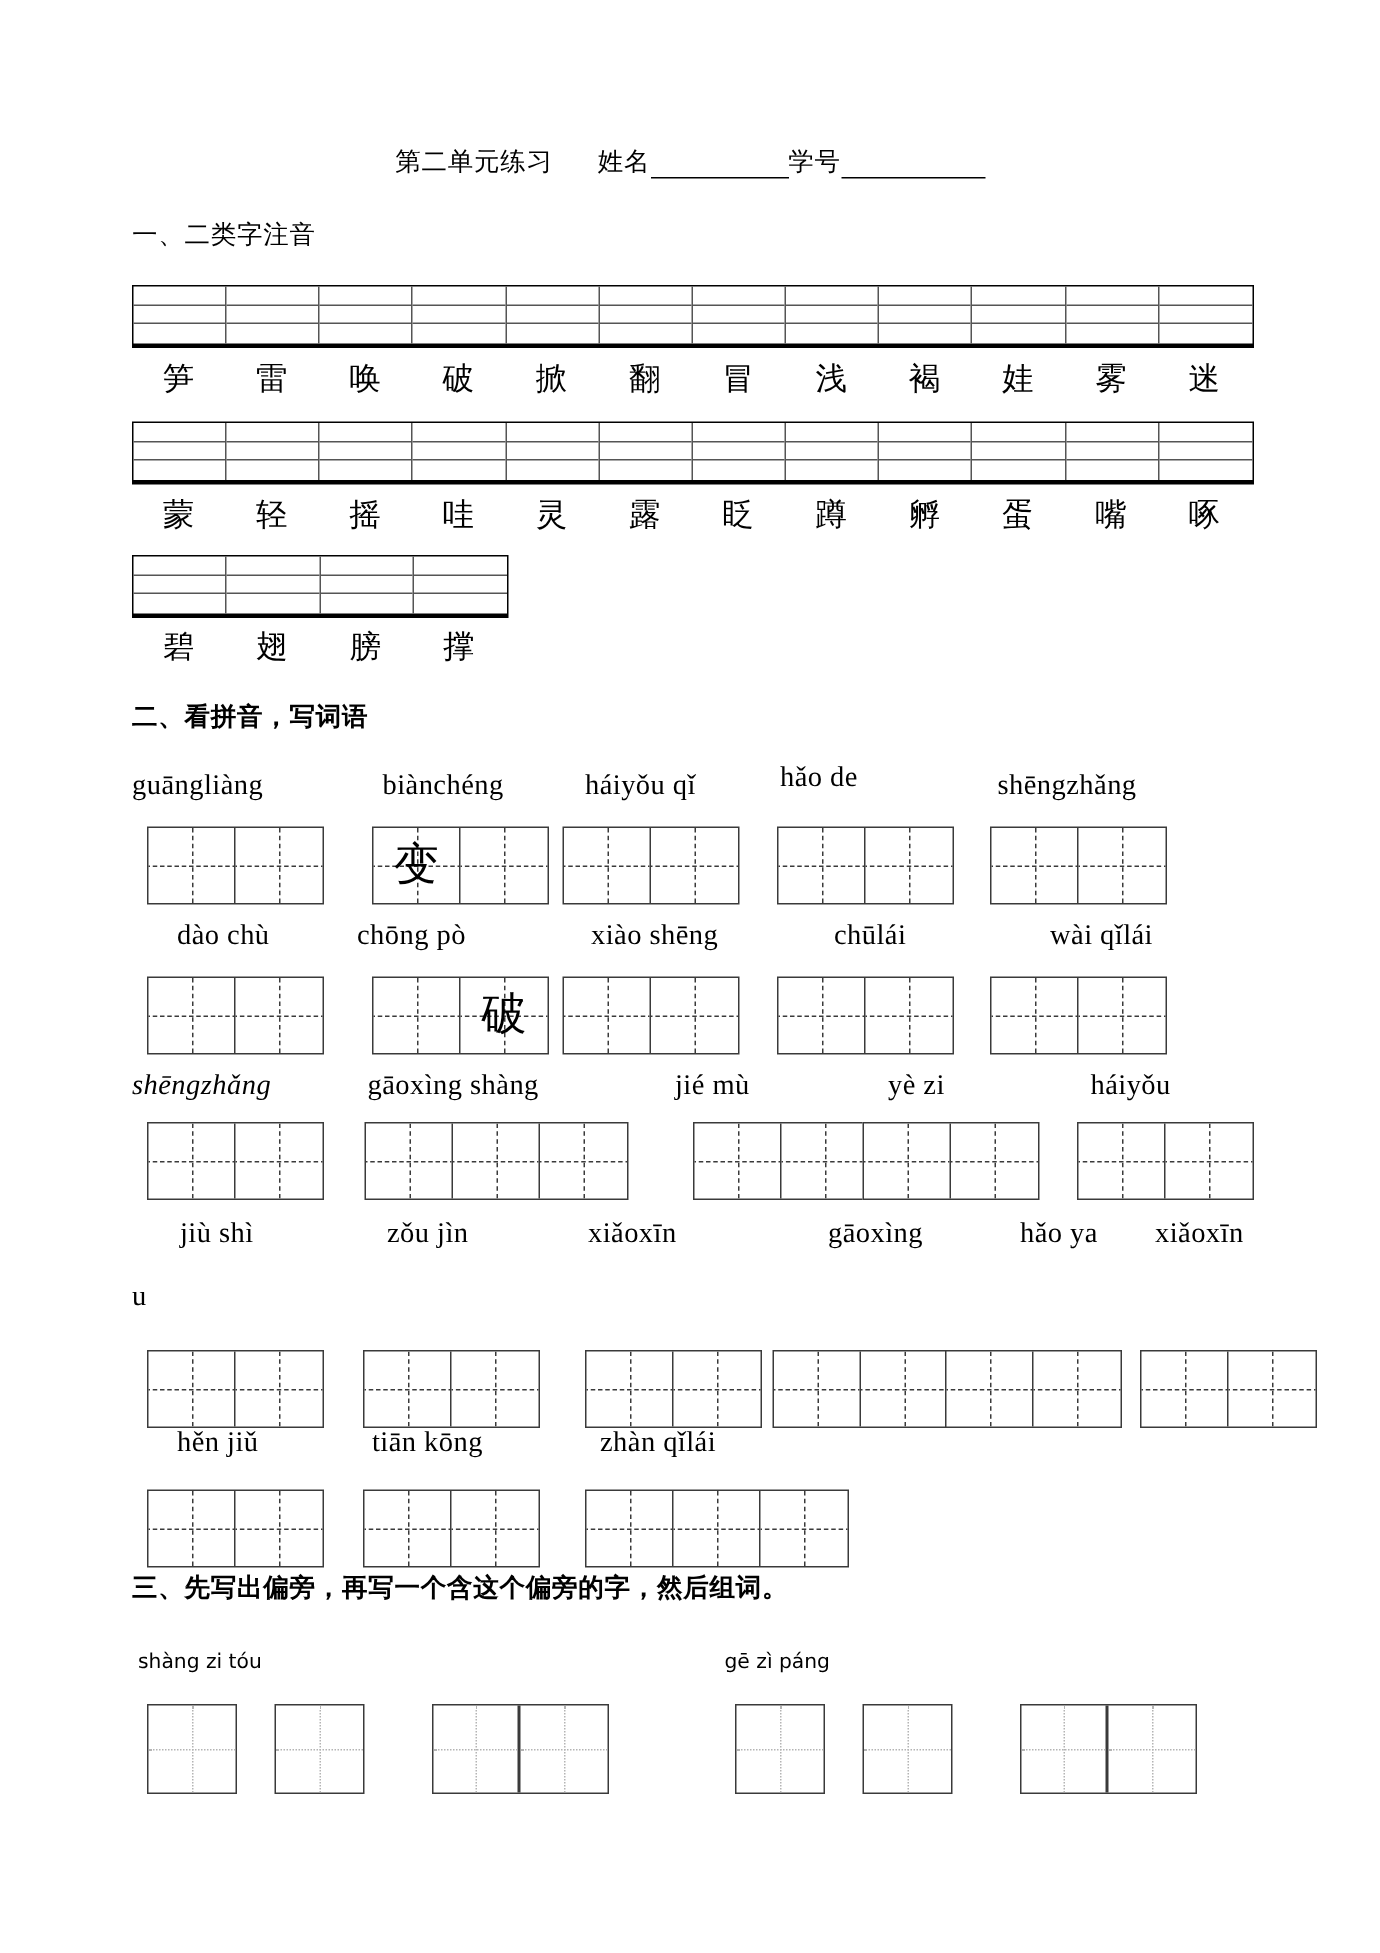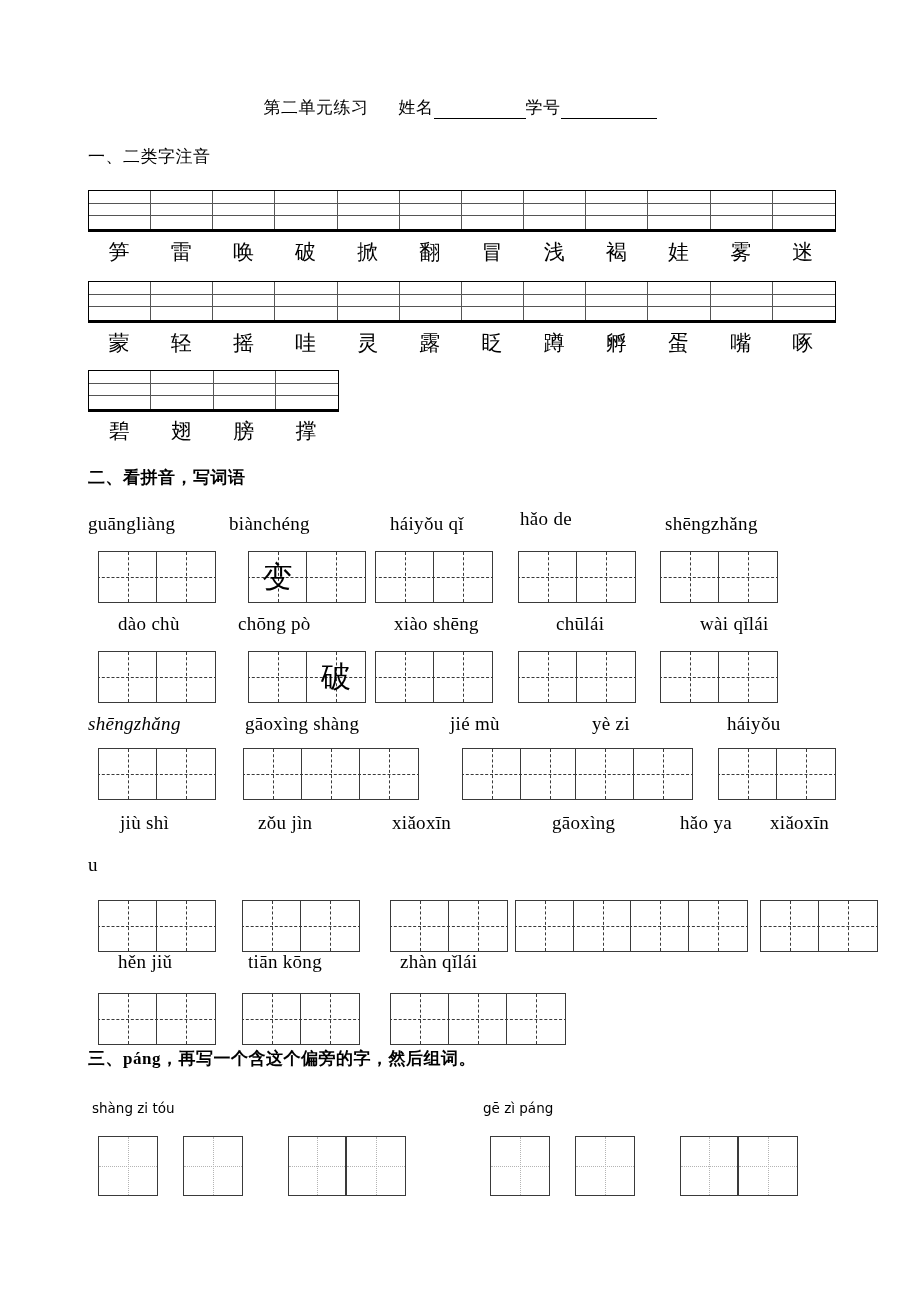--- a/index.html
+++ b/index.html
@@ -346,21 +346,21 @@
     <div class="ch" style="width: 62.25px;">碧</div>
     <div class="ch" style="width: 62.25px;">翅</div>
     <div class="ch" style="width: 62.25px;">膀</div>
     <div class="ch" style="width: 62.25px;">撑</div>
   </div>
 
 <div class="sec-head" id="sec2-head">二、看拼音，写词语</div>
 
 <div id="sec2-body">
     <div class="pyline-text" style="left: 88px; top: 513px;">guāngliàng</div>
-    <div class="pyline-text" style="left: 229px; top: 513px;">biànchéng</div>
+    <div class="pyline-text" style="left: 255px; top: 513px;">biànchéng</div>
     <div class="pyline-text" style="left: 390px; top: 513px;">háiyǒu qǐ</div>
     <div class="pyline-text" style="left: 520px; top: 508px;">hǎo de</div>
     <div class="pyline-text" style="left: 665px; top: 513px;">shēngzhǎng</div>
     <div class="tzbox" style="left: 98px; top: 551px; height: 50px;">
       <div class="tzcell" style="width: 58px; height: 50px;"></div>
       <div class="tzcell" style="width: 58px; height: 50px;"></div>
     </div>
     <div class="tzbox" style="left: 248px; top: 551px; height: 50px;">
       <div class="tzcell" style="width: 58px; height: 50px;">
         <span class="glyph">变</span>
@@ -474,21 +474,21 @@
       <div class="tzcell" style="width: 58px; height: 50px;"></div>
       <div class="tzcell" style="width: 58px; height: 50px;"></div>
     </div>
     <div class="tzbox" style="left: 390px; top: 993px; height: 50px;">
       <div class="tzcell" style="width: 58px; height: 50px;"></div>
       <div class="tzcell" style="width: 58px; height: 50px;"></div>
       <div class="tzcell" style="width: 58px; height: 50px;"></div>
     </div>
   </div>
 
-<div class="sec-head" id="sec3-head">三、páng，再写一个含这个偏旁的字，然后组词。</div>
+<div class="sec-head" id="sec3-head">三、先写出偏旁，再写一个含这个偏旁的字，然后组词。</div>
 
 <div id="sec3-body">
     <div class="s3label" style="left: 92px; top: 1100px;">shàng zi tóu</div>
     <div class="s3box" style="left: 98px; top: 1136px; height: 58px;">
       <div class="s3cell" style="width: 58px; height: 58px;"></div>
     </div>
     <div class="s3box" style="left: 183px; top: 1136px; height: 58px;">
       <div class="s3cell" style="width: 58px; height: 58px;"></div>
     </div>
     <div class="s3box" style="left: 288px; top: 1136px; height: 58px;">

